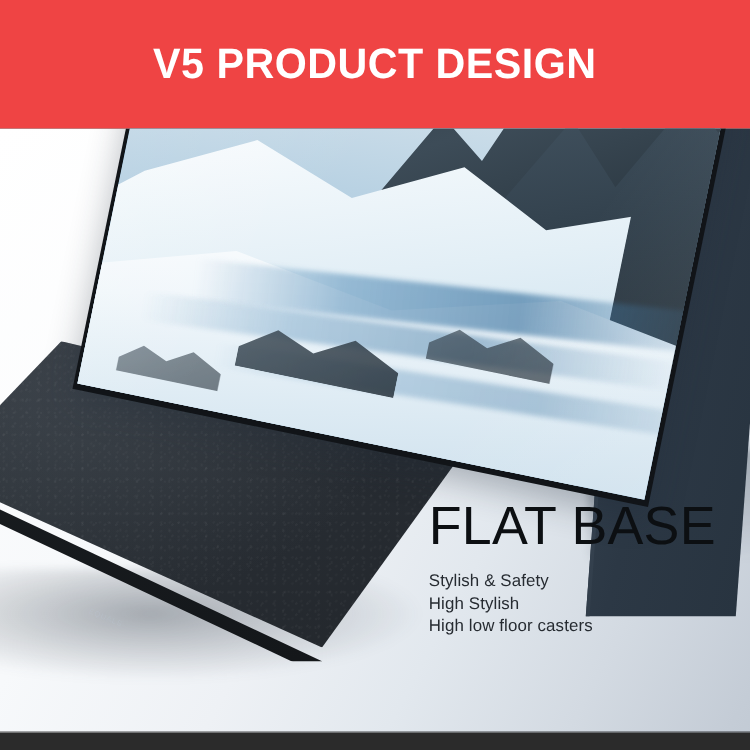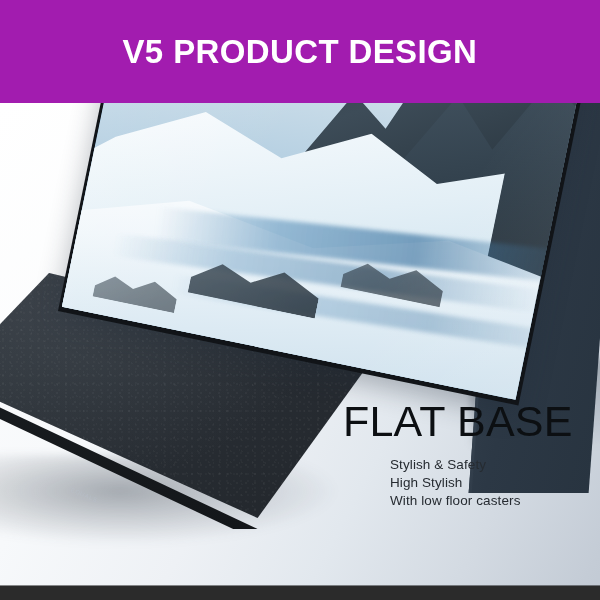--- a/index.html
+++ b/index.html
@@ -14,21 +14,21 @@
     position:relative;
     width:600px; height:600px;
     background:#2a2a2a;
   }
 
   
   .header {
     position:absolute;
     left:0; top:0;
     width:600px; height:103px;
-    background:#a21caf;
+    background:#ef4444;
     display:flex;
     align-items:center;
     justify-content:center;
   }
   .header-title {
     color:#ffffff;
     font-size:34px;
     font-weight:bold;
     letter-spacing:0.4px;
     font-family:"Liberation Sans", sans-serif;
@@ -244,21 +244,20 @@
     font-size:43px;
     font-weight:400;
     color:#0c0f12;
     letter-spacing:.2px;
     line-height:1;
     font-family:"Liberation Sans", sans-serif;
     white-space:nowrap;
   }
   .copy-sub {
     margin-top:13px;
-    margin-left:47px;
   }
   .copy-sub div {
     font-size:13.5px;
     color:#262b31;
     line-height:18px;
     letter-spacing:.1px;
     white-space:nowrap;
   }
 
   
@@ -318,21 +317,21 @@
         <div class="rock-outcrop r3"></div>
         <div class="screen-sheen"></div>
       </div>
     </div>
 
     <div class="copy">
       <div class="copy-head">FLAT BASE</div>
       <div class="copy-sub">
         <div>Stylish &amp; Safety</div>
         <div>High Stylish</div>
-        <div>With low floor casters</div>
+        <div>High low floor casters</div>
       </div>
     </div>
 
   </div>
 
   <div class="photo-hairline-bot"></div>
   <div class="footer-strip"></div>
 
 </div>
 

